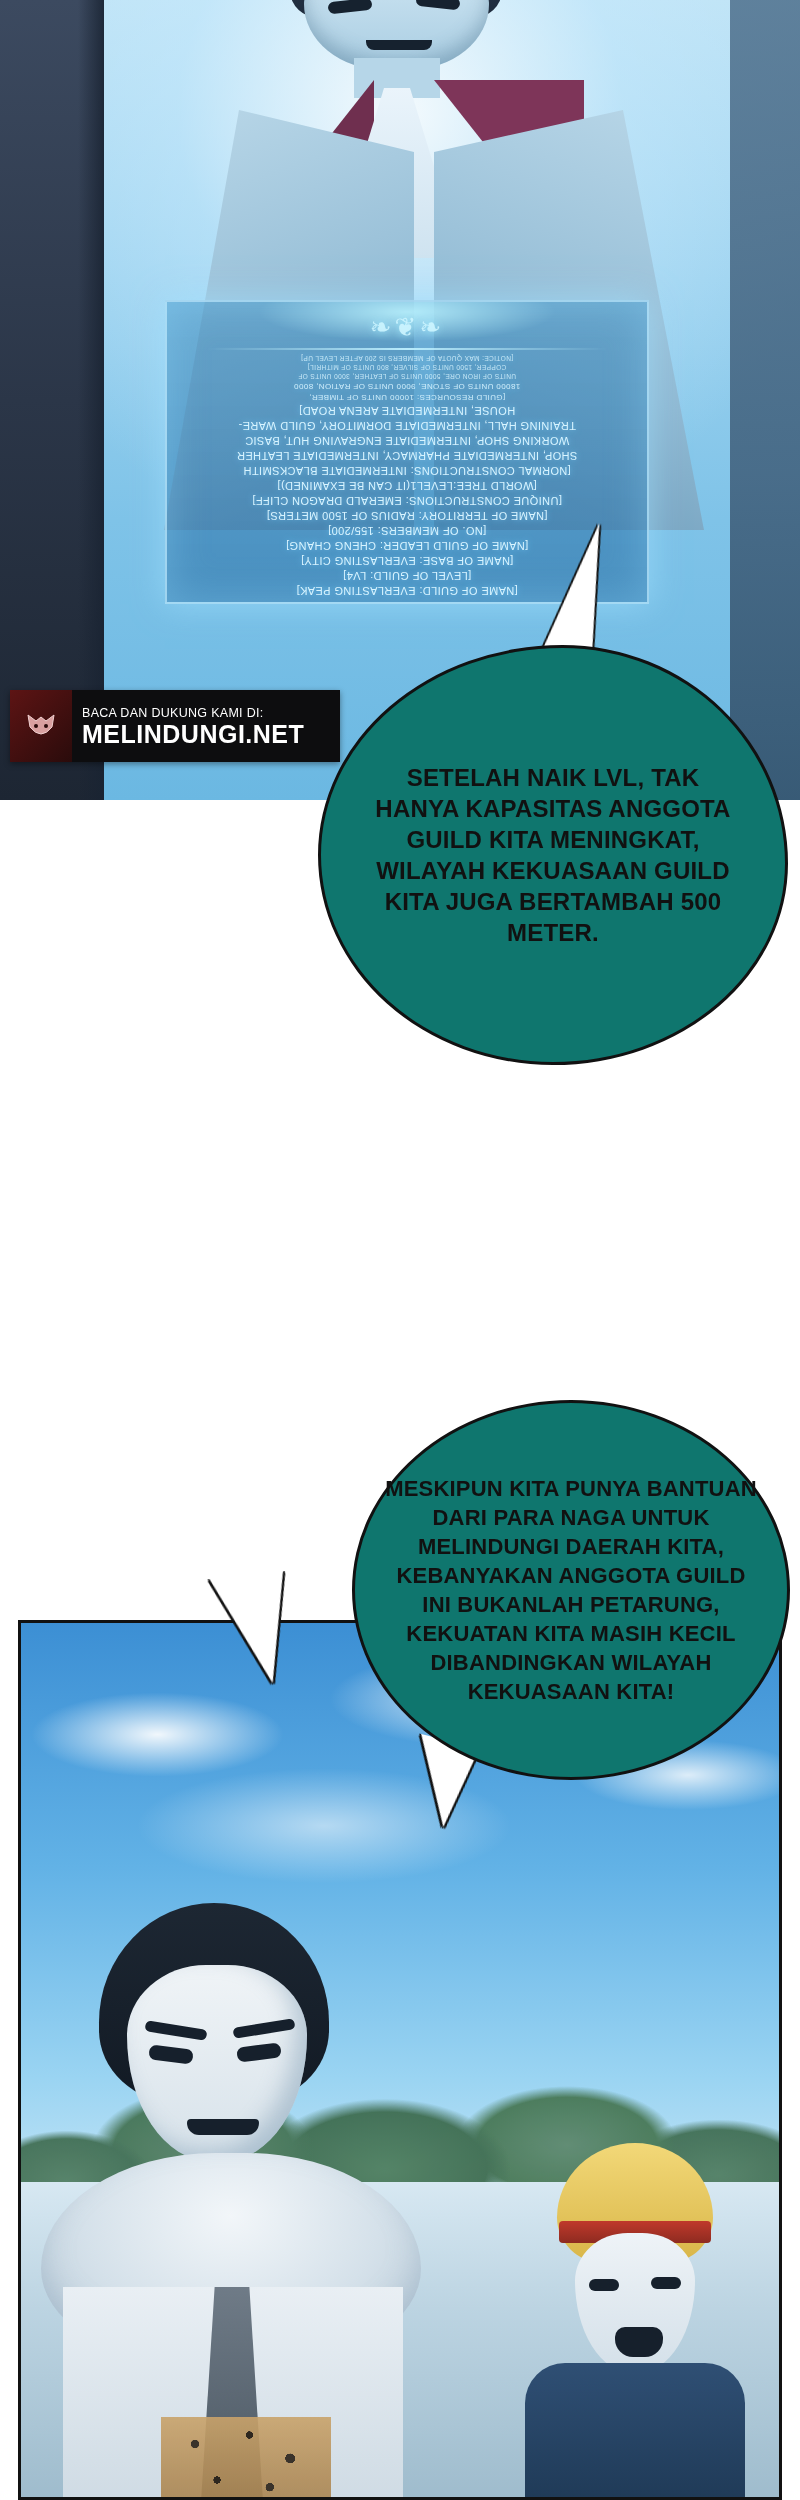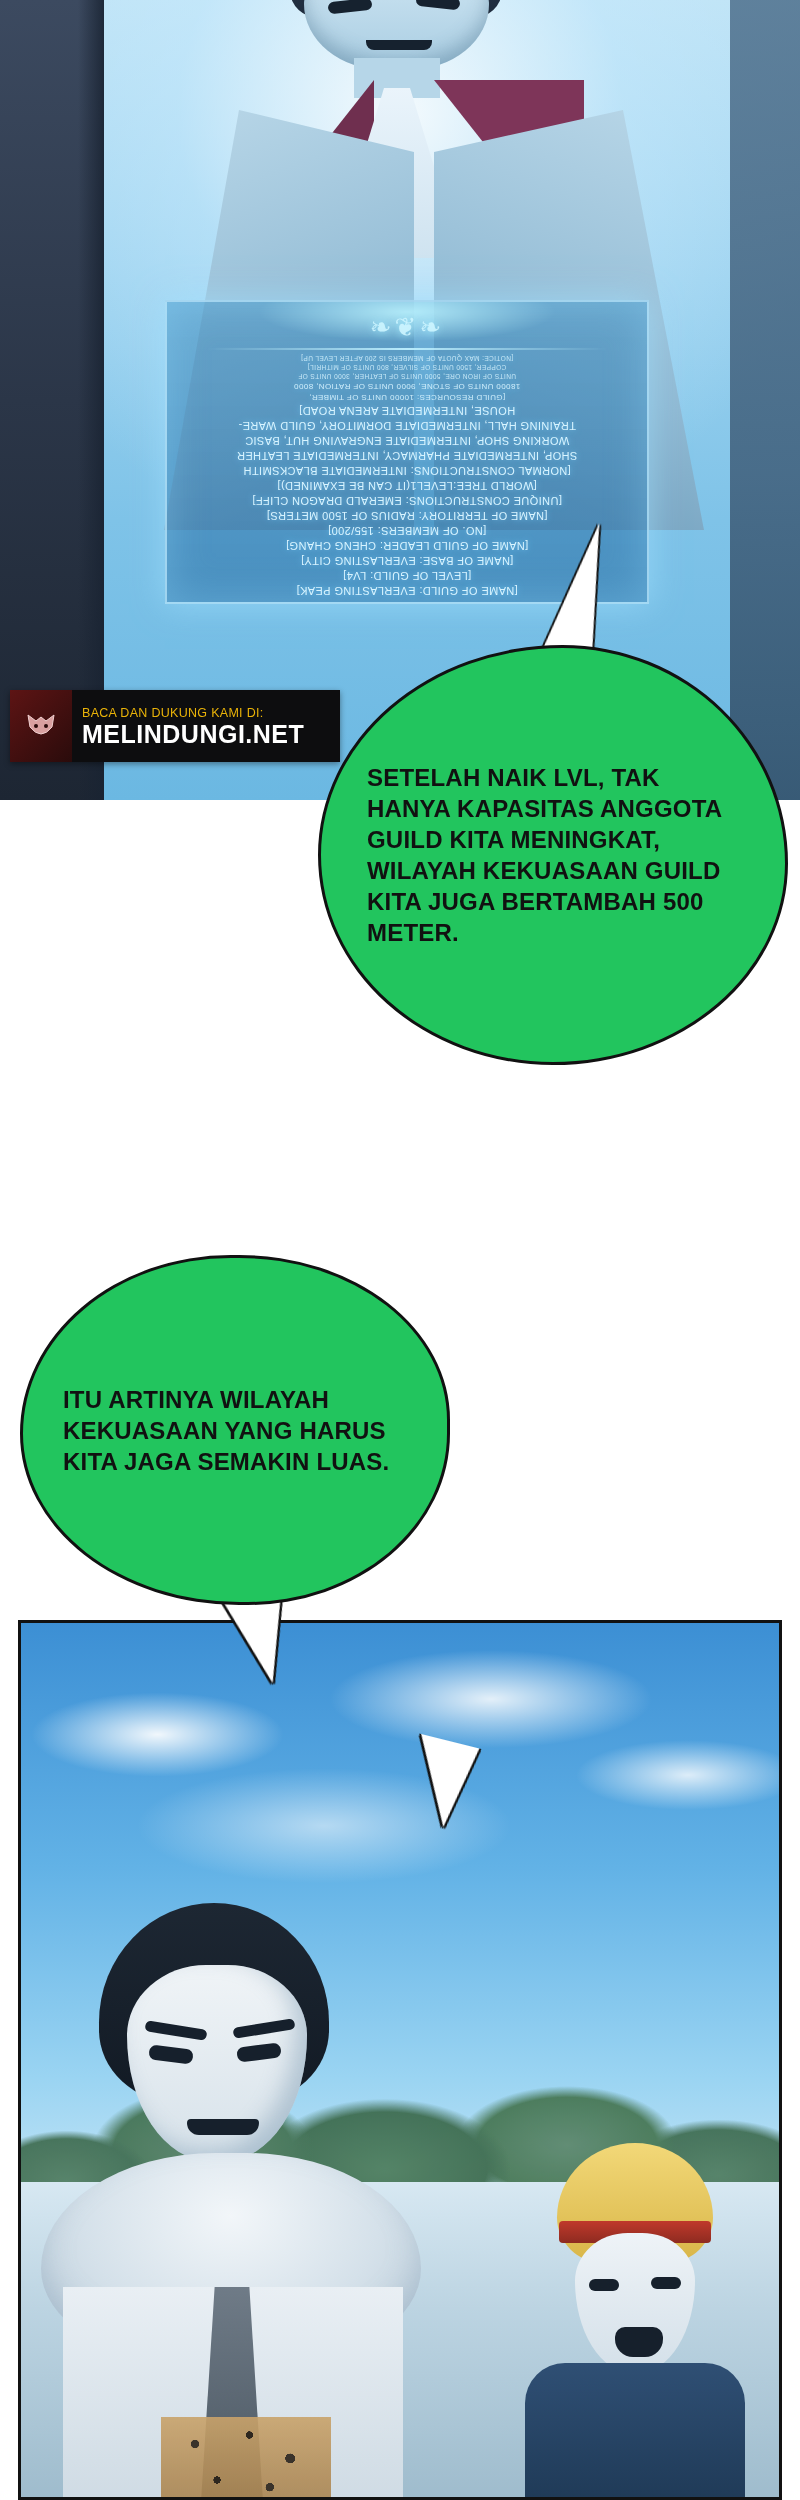--- a/index.html
+++ b/index.html
@@ -159,35 +159,36 @@
     box-shadow: 0 2px 6px rgba(0,0,0,.4);
   }
   .scan-logo {
     width: 62px;
     background: linear-gradient(135deg,#5d1414 0%, #2a0b0b 100%);
     display:flex; align-items:center; justify-content:center;
     color:#e8b9b9; font-size: 30px;
   }
   .scan-text { flex:1; padding: 6px 10px; display:flex; flex-direction:column; justify-content:center; }
   .scan-top {
-    color:#eab308; font-size: 12.5px; letter-spacing:.3px; margin-bottom:2px;
+    color:#ffffff; font-size: 12.5px; letter-spacing:.3px; margin-bottom:2px;
   }
   .scan-site {
     color:#ffffff; font-size: 25px; font-weight:bold; letter-spacing:.5px; line-height:1;
   }
 
   
   .bubble {
     position: absolute;
-    background: #22c55e;
+    background: #0f766e;
     border: 3px solid #111111;
     border-radius: 50%;
     display: flex;
     align-items: center;
     justify-content: center;
+    text-align: center;
     box-sizing: border-box;
   }
   .bubble .txt {
     font-family: "Liberation Sans", sans-serif;
     font-weight: bold;
     color: #111111;
     letter-spacing: .2px;
   }
   
   .bubble-1 {
@@ -438,19 +439,19 @@
       <div class="sc-band"></div>
       <div class="sc-face"></div>
       <div class="sc-eye l"></div>
       <div class="sc-eye r"></div>
       <div class="sc-mouth"></div>
       <div class="sc-body"></div>
     </div>
   </div>
 
   <div class="tail-2"></div>
-  <div class="bubble bubble-2">
-    <div class="txt">ITU ARTINYA WILAYAH KEKUASAAN YANG HARUS KITA JAGA SEMAKIN LUAS.</div>
+
+  <div class="tail-3"></div>
+  <div class="bubble bubble-3">
+    <div class="txt">MESKIPUN KITA PUNYA BANTUAN DARI PARA NAGA UNTUK MELINDUNGI DAERAH KITA, KEBANYAKAN ANGGOTA GUILD INI BUKANLAH PETARUNG, KEKUATAN KITA MASIH KECIL DIBANDINGKAN WILAYAH KEKUASAAN KITA!</div>
   </div>
 
-  <div class="tail-3"></div>
-
 </div>
 
 </body></html>

